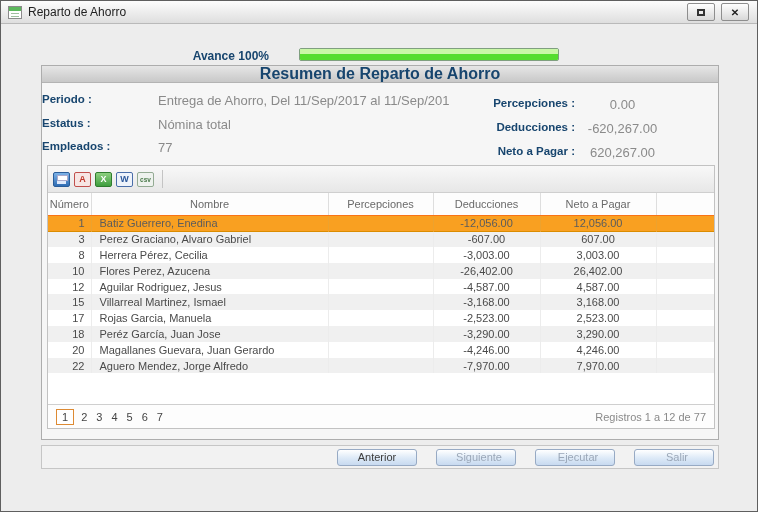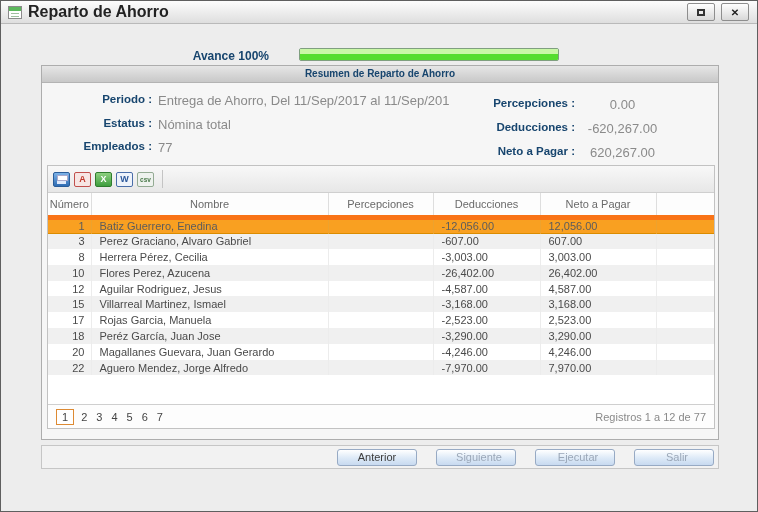--- a/index.html
+++ b/index.html
@@ -5,41 +5,41 @@
   html,body{margin:0;padding:0;background:#9e9e9e;font-family:"Liberation Sans",sans-serif;}
   .window{position:relative;width:758px;height:512px;background:#ededed;border:1px solid #5f5f5f;
           box-sizing:border-box;overflow:hidden;}
   
   .titlebar{position:absolute;left:0;top:0;right:0;height:22px;
             background:linear-gradient(#fdfdfd,#dedede);border-bottom:1px solid #b9b9b9;
             display:flex;align-items:center;}
   .app-ico{width:14px;height:13px;margin:0 6px 0 7px;background:#fff;border:1px solid #8b8b8b;position:relative;box-sizing:border-box;}
   .app-ico::before{content:"";position:absolute;left:0;top:0;right:0;height:4px;background:#5cb85c;}
   .app-ico::after{content:"";position:absolute;left:2px;top:6px;right:2px;height:1px;background:#9fbf9f;box-shadow:0 3px 0 #9fbf9f;}
-  .title-text{font-size:16px;font-weight:bold;color:#222;}
+  .title-text{font-size:12px;font-weight:normal;color:#222;}
   .win-btns{margin-left:auto;display:flex;gap:6px;padding-right:8px;}
   .win-btn{width:26px;height:16px;border:1px solid #8e8e8e;border-radius:2px;
            background:linear-gradient(#ffffff,#d8d8d8);display:flex;align-items:center;justify-content:center;
            font-size:10px;font-weight:bold;color:#222;cursor:default;}
   .max-glyph{width:8px;height:7px;border:2px solid #333;box-sizing:border-box;}
   
   .avance{position:absolute;left:140px;top:48px;width:128px;text-align:right;
           font-size:12px;font-weight:bold;color:#17456e;}
   .progress-track{position:absolute;left:298px;top:47px;width:260px;height:13px;background:#fff;
                   border:1px solid #7f9f7f;border-radius:2px;box-sizing:border-box;overflow:hidden;}
   .progress-fill{height:100%;background:linear-gradient(#c9f7a6 0 45%,#55dd2e 45%);}
   
   .panel{position:absolute;left:40px;top:64px;width:678px;height:375px;background:#f6f6f6;
          border:1px solid #adadad;box-sizing:border-box;}
   .panel-hd{height:16px;line-height:16px;background:linear-gradient(#e6e6e6,#c8c8c8);
-            border-bottom:1px solid #b3b3b3;text-align:center;font-size:10px;font-weight:bold;color:#17456e;}
+            border-bottom:1px solid #b3b3b3;text-align:center;font-size:16px;font-weight:bold;color:#17456e;}
   .f-label{font-size:11.5px;font-weight:bold;color:#17456e;}
   .f-value{font-size:13px;color:#8a8a8a;}
   .fld{position:absolute;display:flex;}
-  .fld .f-label{width:110px;text-align:right;}
+  .fld .f-label{width:110px;text-align:left;}
   .fld .f-value{margin-left:6px;white-space:nowrap;overflow:hidden;max-width:300px;}
   .fld-r .f-label{width:135px;text-align:right;}
   .fld-r .f-value{margin-left:0;width:95px;text-align:center;}
   
   .table-box{position:absolute;left:5px;top:99px;width:668px;height:264px;background:#fff;
              border:1px solid #c2c2c2;box-sizing:border-box;display:flex;flex-direction:column;}
   .toolbar{height:27px;background:linear-gradient(#f8f8f8,#e7e7e7);border-bottom:1px solid #cfcfcf;
            display:flex;align-items:center;padding-left:5px;box-sizing:border-box;}
   .t-ico{width:17px;height:15px;margin-right:4px;border-radius:2px;display:flex;align-items:center;
          justify-content:center;font-weight:bold;box-sizing:border-box;cursor:default;}
@@ -48,26 +48,26 @@
   .ti-print::after{content:"";position:absolute;bottom:2px;left:3px;width:9px;height:3px;background:#dfeafc;}
   .ti-pdf{background:#f7e6e4;border:1px solid #c0504d;color:#c0392b;font-size:9px;}
   .ti-excel{background:linear-gradient(#8ed080,#3e9e3e);border:1px solid #2f7d2f;color:#fff;font-size:9px;}
   .ti-word{background:#eef3fb;border:1px solid #4a6ea9;color:#2b579a;font-size:9px;}
   .ti-csv{background:#eef2ee;border:1px solid #94ab94;color:#4a7a4a;font-size:6.5px;letter-spacing:0;}
   .t-sep{width:1px;height:18px;background:#c4c4c4;margin-left:4px;}
   
   table.grid{border-collapse:collapse;table-layout:fixed;width:100%;font-size:11px;color:#4a4a4a;}
   .grid col.c0{width:43px}.grid col.c1{width:237px}.grid col.c2{width:105px}
   .grid col.c3{width:107px}.grid col.c4{width:116px}.grid col.c5{width:60px}
-  .grid th{height:20px;font-weight:normal;color:#6a6a6a;border-bottom:5px solid #f97316;
+  .grid th{height:20px;font-weight:normal;color:#6a6a6a;border-bottom:1px solid #f97316;
            border-right:1px solid #dedede;overflow:hidden;white-space:nowrap;background:#fdfdfd;}
   .grid th:last-child,.grid td:last-child{border-right:none;}
   .grid td{height:15.8px;padding:0 8px;overflow:hidden;white-space:nowrap;border-right:1px solid #ececec;box-sizing:border-box;}
   .grid td.c-num{text-align:right;padding-right:6px;}
-  .grid td.c-ded,.grid td.c-neto{text-align:left;}
+  .grid td.c-ded,.grid td.c-neto{text-align:center;}
   .grid tbody tr:nth-child(even){background:#f0f0f0;}
   .grid tbody tr.selected{background:#f9a021;border-top:1px solid #db8c00;border-bottom:1px solid #db8c00;color:#5c5c5c;}
   .grid tbody tr.selected td{border-right-color:#eda22e;}
   .grid-wrap{flex:1;overflow:hidden;}
   
   .pager{height:24px;border-top:1px solid #cfcfcf;display:flex;align-items:center;
          padding:0 8px;box-sizing:border-box;font-size:11px;color:#444;background:#fdfdfd;}
   .page-item{margin-right:9px;cursor:default;}
   .page-item.active{border:1px solid #dd8a33;background:#fff;padding:1px 5px;margin-right:7px;}
   .pager-status{margin-left:auto;color:#8a8a8a;}

